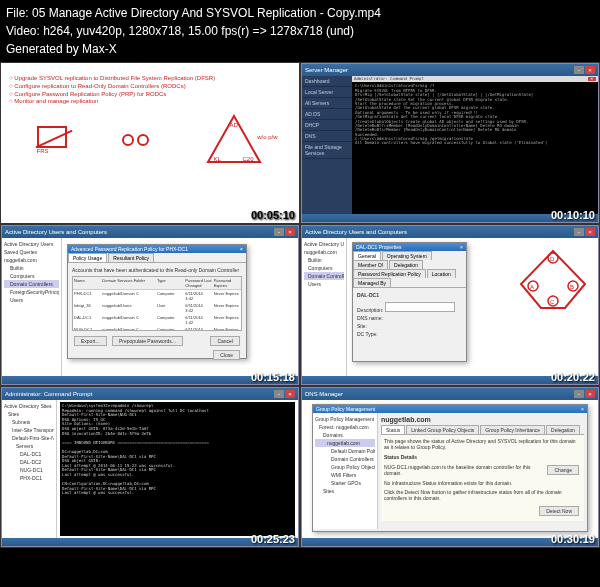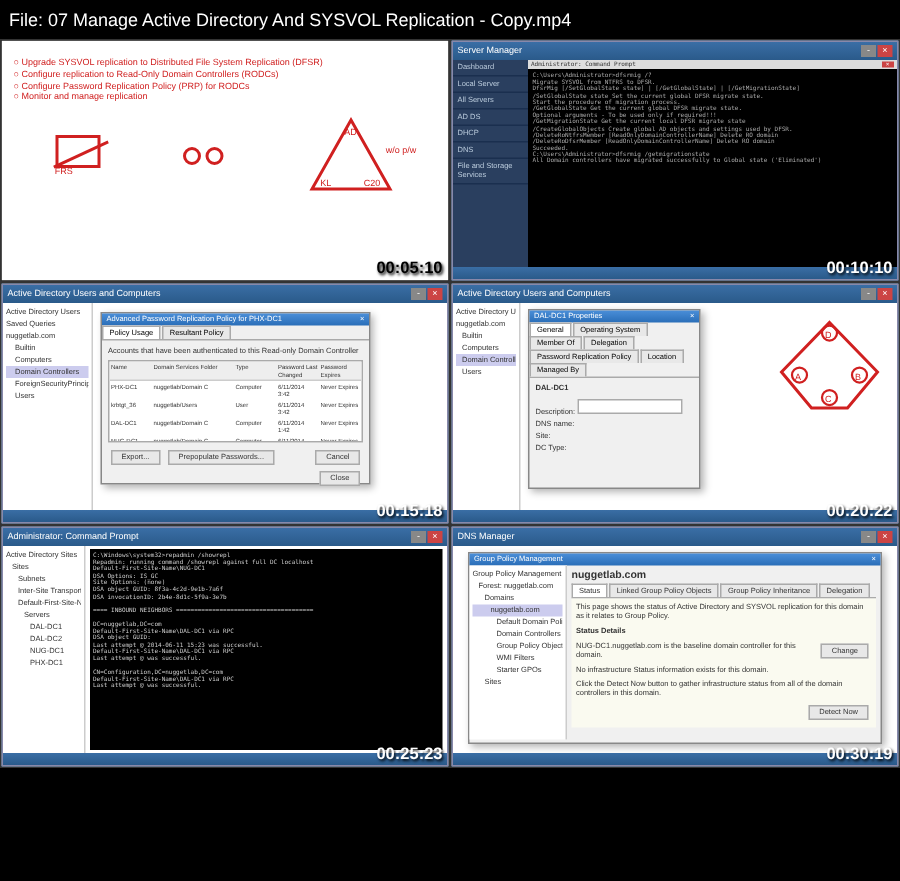--- a/index.html
+++ b/index.html
@@ -38,21 +38,23 @@
 .tree-item.sel { background: #cce; }
 .btn { display: inline-block; background: #e8e8e8; border: 1px solid #aaa; padding: 1px 6px; font-size: 5px; margin: 2px; }
 .input-field { background: #fff; border: 1px solid #aaa; width: 70px; height: 10px; display: inline-block; }
 .circles { display: flex; gap: 3px; }
 .circle { width: 12px; height: 12px; border: 2px solid #d02020; border-radius: 50%; font-size: 5px; color: #d02020; text-align: center; line-height: 10px; }
 </style>
 </head>
 <body>
 
 <div class="header">
-  <div class="header-line">File: 07 Manage Active Directory And SYSVOL Replication - Copy.mp4</div>
+  <div class="header-line">File: 05 Manage Active Directory And SYSVOL Replication - Copy.mp4</div>
+  <div class="header-line">Video: h264, yuv420p, 1280x718, 15.00 fps(r) =&gt; 1278x718 (und)</div>
+  <div class="header-line">Generated by Max-X</div>
 </div>
 
 <div class="grid">
 
   <div class="thumb thumb-white">
     <div class="whiteboard">
       <div class="wb-list">
         <div>○ <span>Upgrade SYSVOL replication to Distributed File System Replication (DFSR)</span></div>
         <div>○ <span>Configure replication to Read-Only Domain Controllers (RODCs)</span></div>
         <div>○ <span>Configure Password Replication Policy (PRP) for RODCs</span></div>

